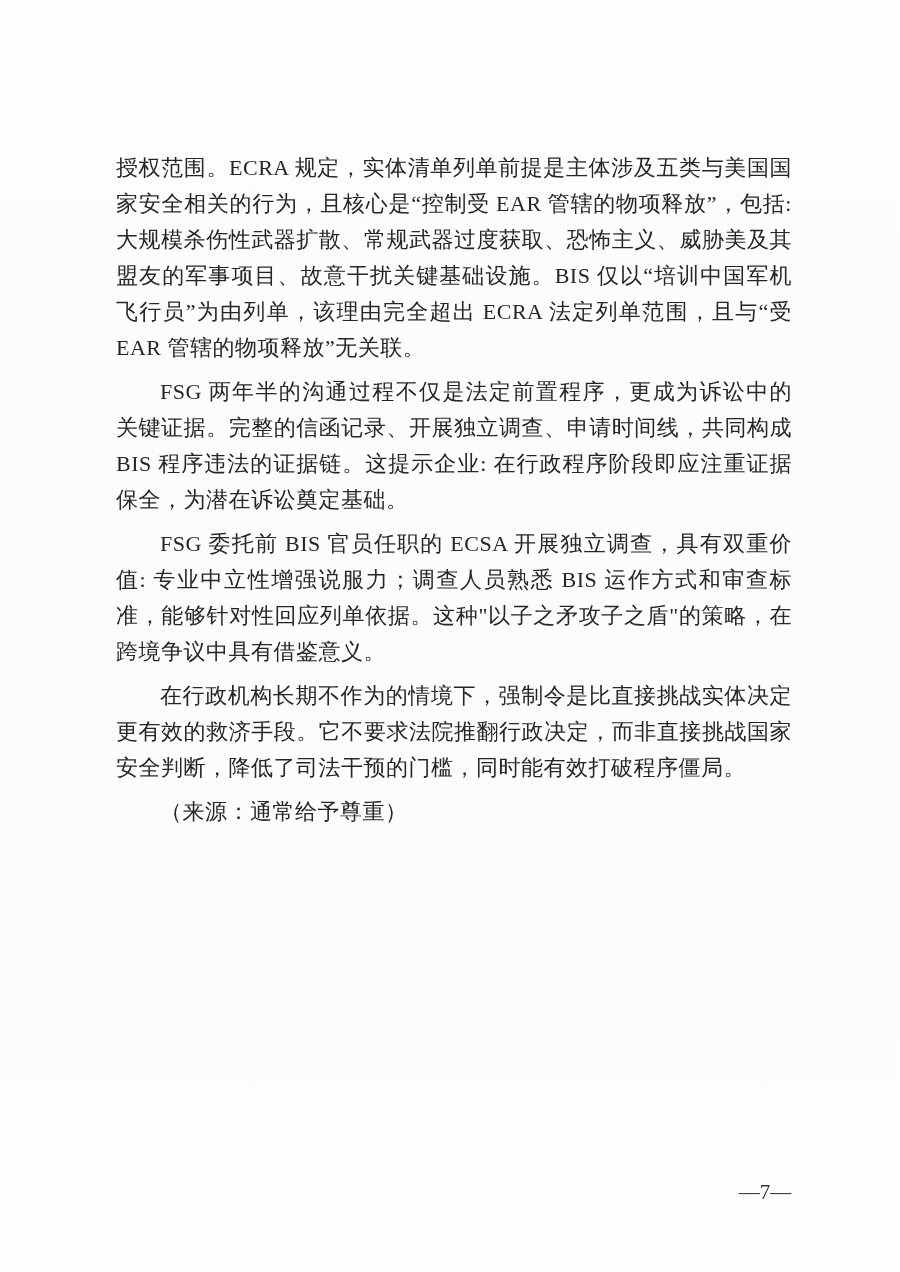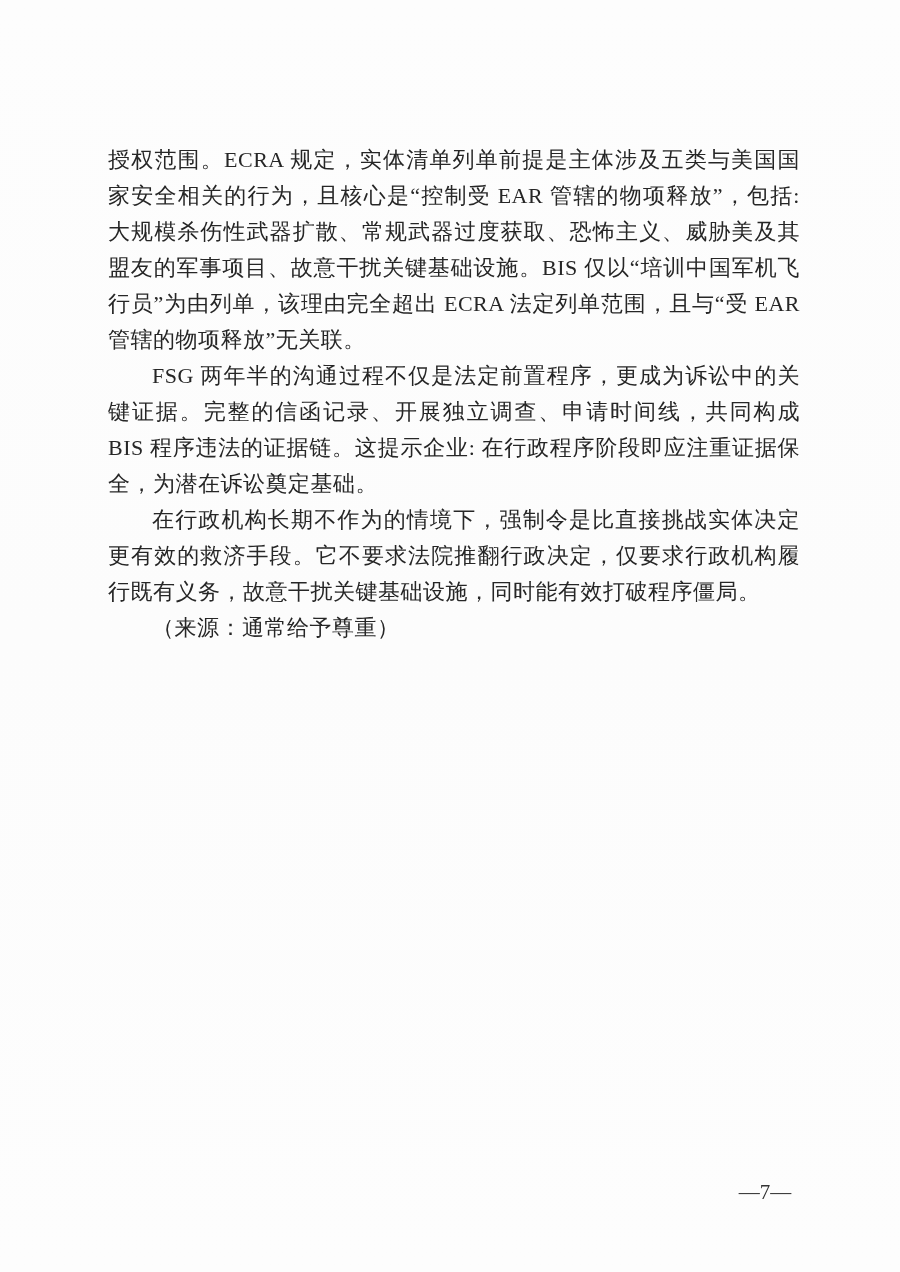--- a/index.html
+++ b/index.html
@@ -26,21 +26,21 @@
     width: 692px;
     color: #262626;
     font-size: 22px;
     line-height: 36px;
     letter-spacing: 0.5px;
     text-align: justify;
     text-justify: inter-ideograph;
     filter: blur(0.2px);
   }
   .page-text p {
-    margin: 0;
+    margin: 8px;
     padding: 0;
     text-indent: 2em;
   }
   .page-text p.no-indent {
     text-indent: 0;
   }
   .page-number {
     position: absolute;
     left: 700px;
     top: 1178px;
@@ -53,18 +53,19 @@
     filter: blur(0.2px);
   }
 </style>
 </head>
 <body>
 
 <div class="page">
   <div class="page-text">
     <p class="no-indent">授权范围。ECRA 规定，实体清单列单前提是主体涉及五类与美国国家安全相关的行为，且核心是“控制受 EAR 管辖的物项释放”，包括: 大规模杀伤性武器扩散、常规武器过度获取、恐怖主义、威胁美及其盟友的军事项目、故意干扰关键基础设施。BIS 仅以“培训中国军机飞行员”为由列单，该理由完全超出 ECRA 法定列单范围，且与“受 EAR 管辖的物项释放”无关联。</p>
     <p>FSG 两年半的沟通过程不仅是法定前置程序，更成为诉讼中的关键证据。完整的信函记录、开展独立调查、申请时间线，共同构成 BIS 程序违法的证据链。这提示企业: 在行政程序阶段即应注重证据保全，为潜在诉讼奠定基础。</p>
-    <p>在行政机构长期不作为的情境下，强制令是比直接挑战实体决定更有效的救济手段。它不要求法院推翻行政决定，仅要求行政机构履行既有义务，故意干扰关键基础设施，同时能有效打破程序僵局。</p>
+    <p>FSG 委托前 BIS 官员任职的 ECSA 开展独立调查，具有双重价值: 专业中立性增强说服力；调查人员熟悉 BIS 运作方式和审查标准，能够针对性回应列单依据。这种"以子之矛攻子之盾"的策略，在跨境争议中具有借鉴意义。</p>
+    <p>在行政机构长期不作为的情境下，强制令是比直接挑战实体决定更有效的救济手段。它不要求法院推翻行政决定，而非直接挑战国家安全判断，降低了司法干预的门槛，同时能有效打破程序僵局。</p>
     <p>（来源：通常给予尊重）</p>
   </div>
 
   <div class="page-number">—7—</div>
 </div>
 
 </body></html>

